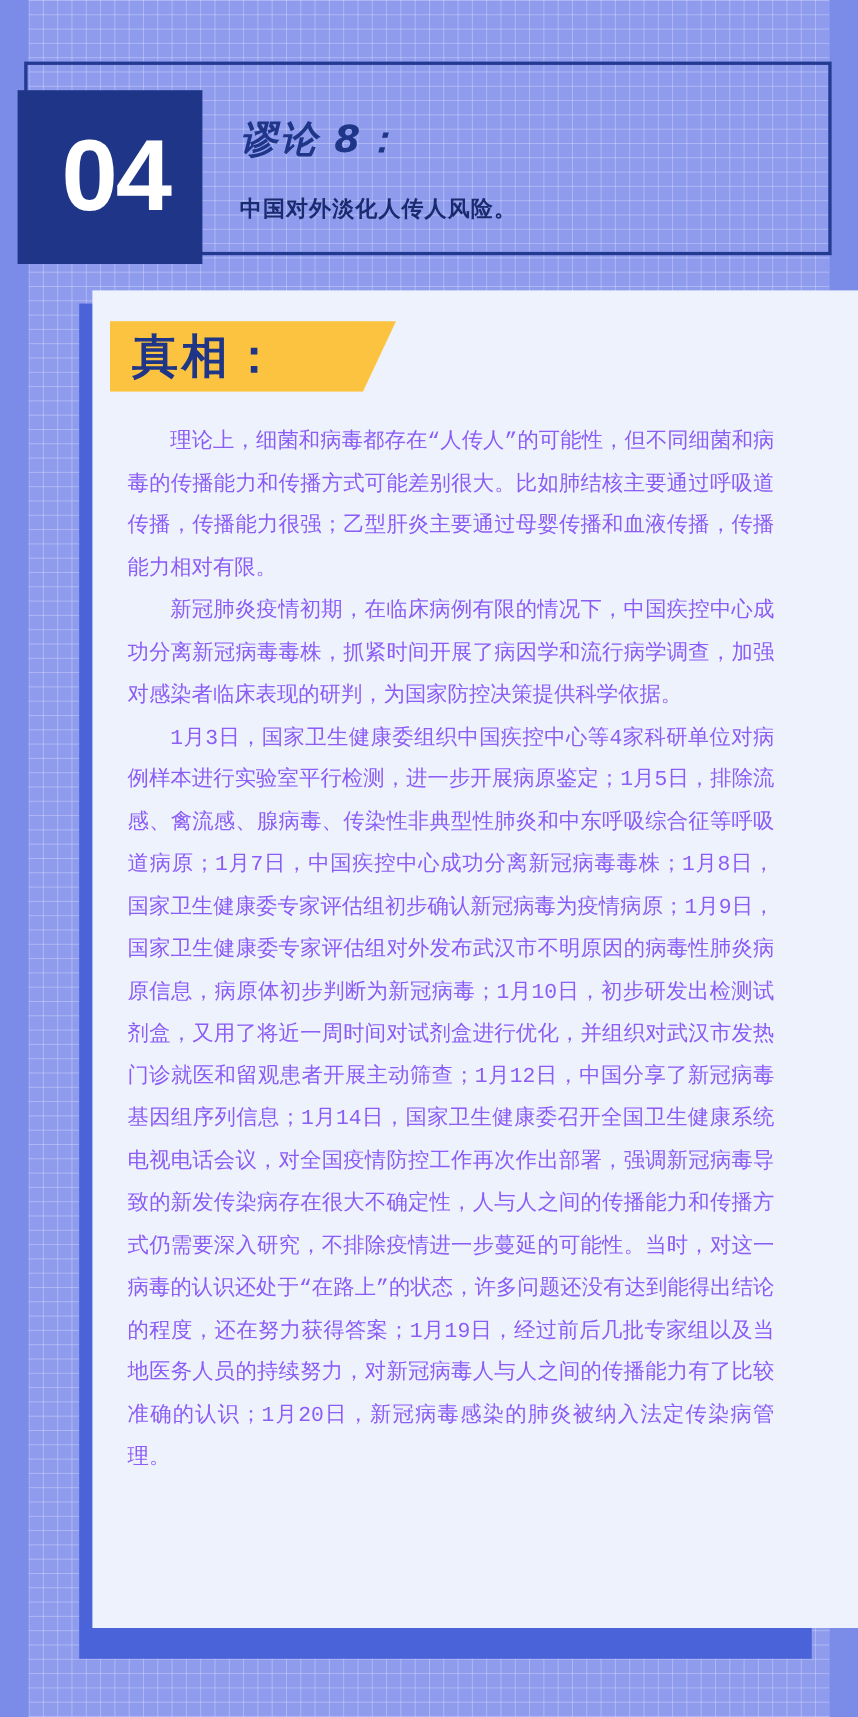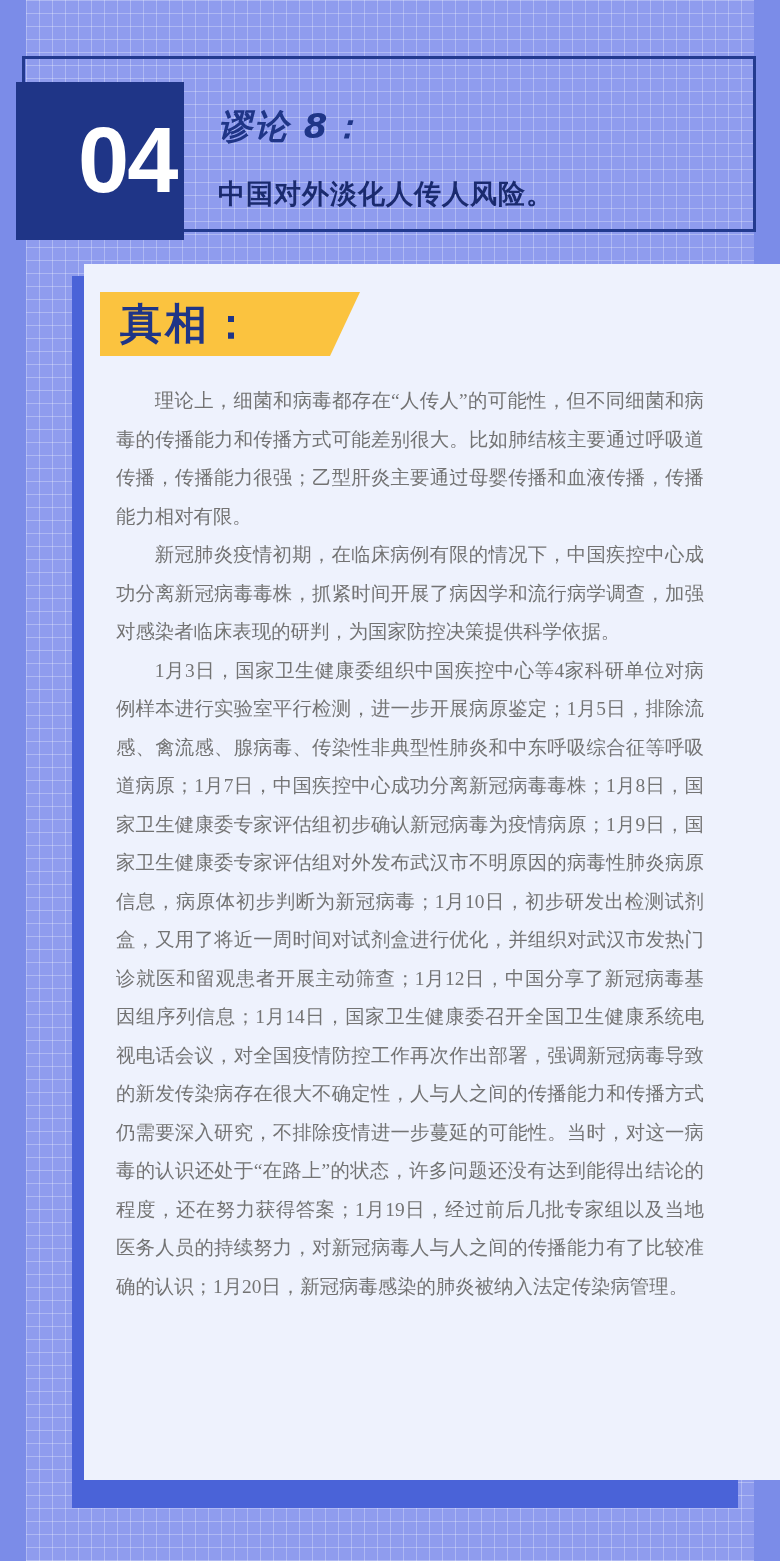--- a/index.html
+++ b/index.html
@@ -67,39 +67,38 @@
     left: 34px;
     top: 44px;
     width: 140px;
     height: 120px;
     color: #ffffff;
     font-size: 92px;
     font-weight: bold;
     letter-spacing: -2px;
     line-height: 120px;
     font-family: "Liberation Sans", "DejaVu Sans", sans-serif;
-    margin-left: 22px;
   }
   .header-title {
     position: absolute;
     left: 196px;
     top: 48px;
     color: #1f3587;
     font-size: 34px;
     font-weight: bold;
     font-style: italic;
     letter-spacing: 2px;
     font-family: "DejaVu Sans", "Liberation Sans", sans-serif;
   }
   .header-sub {
     position: absolute;
     left: 196px;
     top: 120px;
     color: #1a2a6e;
-    font-size: 27px;
+    font-size: 20px;
     font-weight: bold;
     letter-spacing: 1px;
     font-family: Liberation Serif, serif;
   }
 
   
   .card-shadow {
     position: absolute;
     left: 72px;
     top: 276px;
@@ -144,26 +143,26 @@
     line-height: 56px;
     font-family: "DejaVu Sans", "Liberation Sans", sans-serif;
     z-index: 2;
   }
 
   .body-text {
     position: absolute;
     left: 32px;
     top: 118px;
     width: 588px;
-    color: #737373;
+    color: #8b5cf6;
     font-size: 19.4px;
     line-height: 38.5px;
     text-align: justify;
     text-justify: inter-ideograph;
-    font-family: Liberation Serif, serif;
+    font-family: Liberation Mono, monospace;
   }
   .body-text p {
     margin: 0;
     text-indent: 2em;
   }
 </style>
 </head>
 <body>
 
 <div class="bg">

